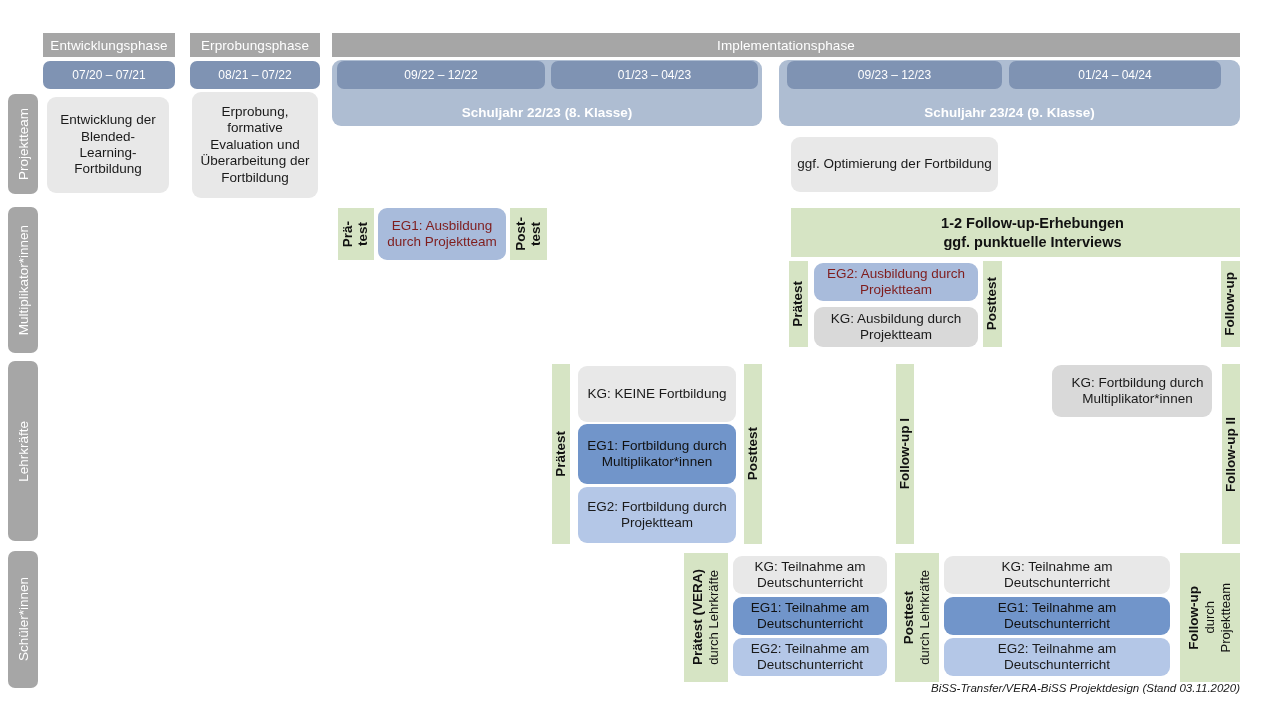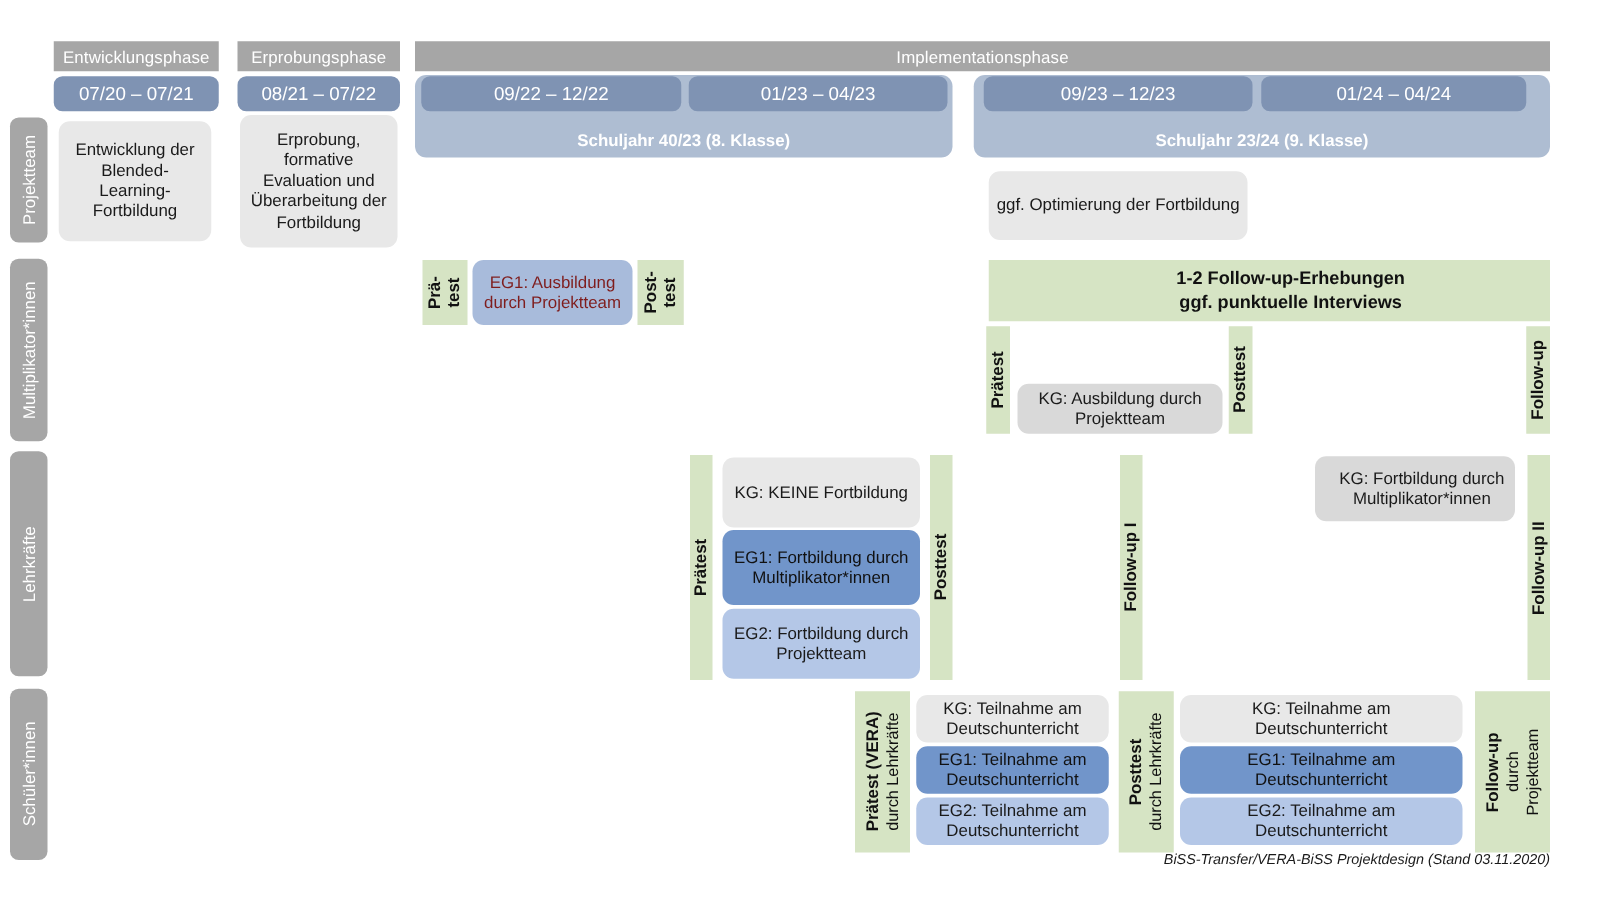--- a/index.html
+++ b/index.html
@@ -19,21 +19,21 @@
     background:#a6a6a6;color:#ffffff;
     font-size:13.5px;
     display:flex;align-items:center;justify-content:center;
     letter-spacing:.1px;
   }
 
   
   .date-pill{
     background:#7f93b3;color:#ffffff;
     border-radius:7px;
-    font-size:15px;
+    font-size:12px;
     display:flex;align-items:center;justify-content:center;
   }
   
   .year-band{
     background:#aebdd2;border-radius:9px;
     color:#ffffff;font-weight:bold;font-size:13.5px;
     display:flex;align-items:flex-end;justify-content:center;
     padding-bottom:6px;
   }
 
@@ -101,21 +101,21 @@
     <span>Entwicklungsphase</span>
   </div>
   <div class="abs phase-band" style="left:190px;top:33px;width:130px;height:24px;">
     <span>Erprobungsphase</span>
   </div>
   <div class="abs phase-band" style="left:332px;top:33px;width:908px;height:24px;">
     <span>Implementationsphase</span>
   </div>
 
   <div class="abs year-band" style="left:332px;top:60px;width:430px;height:66px;">
-    <span>Schuljahr 40/23 (8. Klasse)</span>
+    <span>Schuljahr 22/23 (8. Klasse)</span>
   </div>
   <div class="abs year-band" style="left:779px;top:60px;width:461px;height:66px;">
     <span>Schuljahr 23/24 (9. Klasse)</span>
   </div>
 
   <div class="abs date-pill" style="left:43px;top:61px;width:132px;height:28px;">
     <span>07/20 – 07/21</span>
   </div>
   <div class="abs date-pill" style="left:190px;top:61px;width:130px;height:28px;">
     <span>08/21 – 07/22</span>
@@ -174,20 +174,23 @@
 
   <div class="abs green-banner" style="left:791px;top:208px;width:449px;height:49px;">
     <div>
       <div>1-2 Follow-up-Erhebungen</div>
       <div>ggf. punktuelle Interviews</div>
     </div>
   </div>
   <div class="abs green" style="left:789px;top:261px;width:19px;height:86px;">
     <span class="vtext">Prätest</span>
   </div>
+  <div class="abs box blue-mid" style="left:814px;top:263px;width:164px;height:38px;">
+    <span>EG2: Ausbildung durch Projektteam</span>
+  </div>
   <div class="abs box grey-d" style="left:814px;top:307px;width:164px;height:40px;">
     <span>KG: Ausbildung durch Projektteam</span>
   </div>
   <div class="abs green" style="left:983px;top:261px;width:19px;height:86px;">
     <span class="vtext">Posttest</span>
   </div>
   <div class="abs green" style="left:1221px;top:261px;width:19px;height:86px;">
     <span class="vtext">Follow-up</span>
   </div>
 

